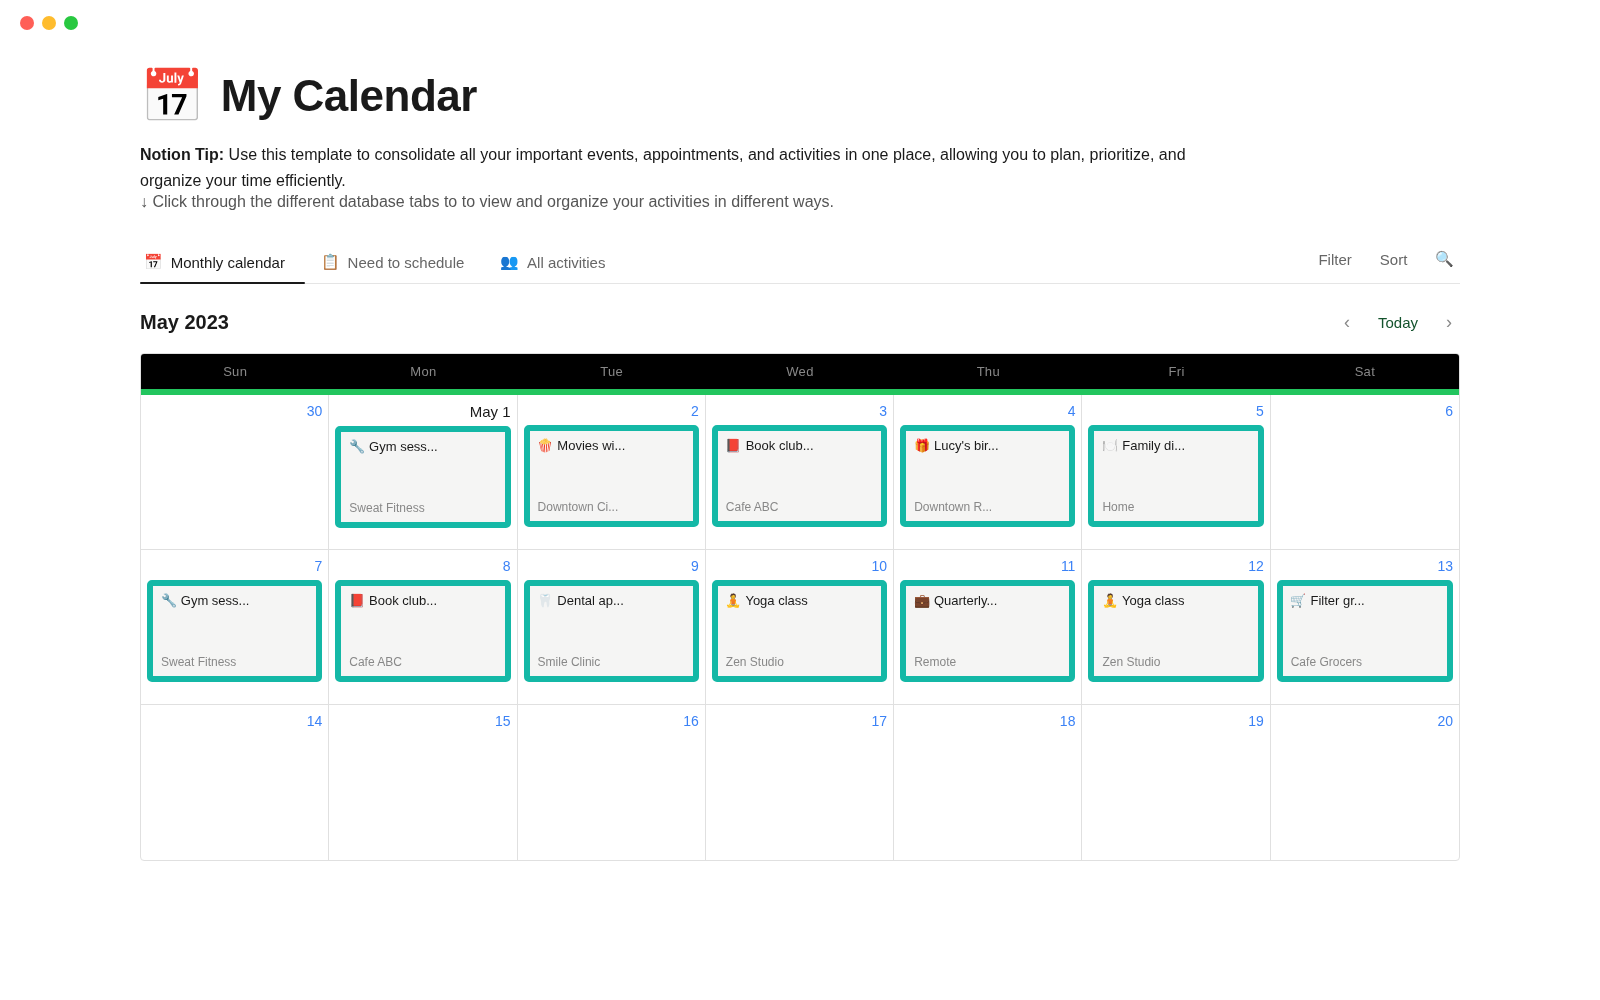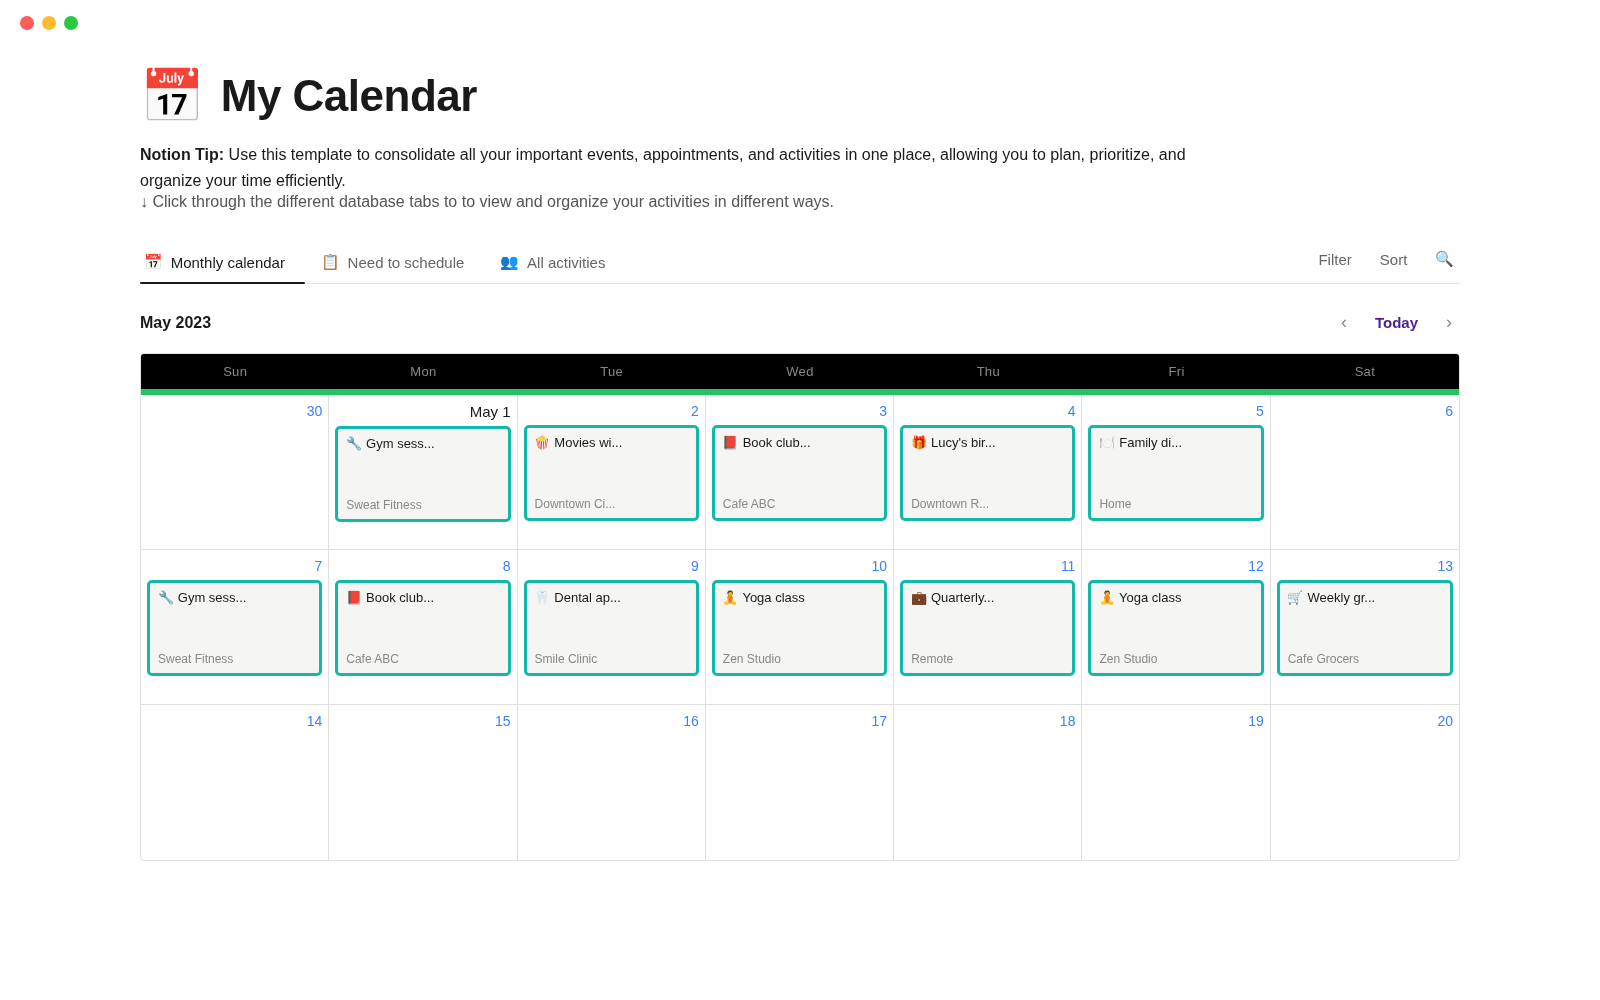--- a/index.html
+++ b/index.html
@@ -146,21 +146,21 @@
     }
 
     .calendar-header {
       display: flex;
       align-items: center;
       justify-content: space-between;
       padding: 24px 0 16px 0;
     }
 
     .calendar-month-title {
-      font-size: 16px;
+      font-size: 20px;
       font-weight: 600;
       color: #1a1a1a;
     }
 
     .calendar-nav {
       display: flex;
       align-items: center;
       gap: 12px;
     }
 
@@ -169,25 +169,25 @@
       border: none;
       cursor: pointer;
       color: #888;
       font-size: 18px;
       padding: 4px 8px;
       border-radius: 4px;
     }
 
     .today-btn {
       font-size: 15px;
-      color: #4c1d95;
+      color: #14532d;
       background: none;
       border: none;
       cursor: pointer;
-      font-weight: 700;
+      font-weight: 400;
       padding: 4px 8px;
     }
 
     
     .calendar-grid {
       border: 1px solid #e0e0e0;
       border-radius: 4px;
       overflow: hidden;
     }
 
@@ -238,21 +238,21 @@
     }
 
     .cal-date.may-first {
       font-weight: 400;
       color: #1a1a1a;
       font-size: 15px;
     }
 
     .event-card {
       background: #f5f5f4;
-      border: 3px solid #14b8a6;
+      border: 6px solid #14b8a6;
       border-radius: 5px;
       padding: 7px 8px;
       margin-bottom: 5px;
       cursor: pointer;
     }
 
     .event-title {
       font-size: 13px;
       font-weight: 500;
       color: #1a1a1a;
@@ -422,21 +422,21 @@
         <div class="cal-cell">
           <div class="cal-date">12</div>
           <div class="event-card">
             <div class="event-title">🧘 Yoga class</div>
             <div class="event-location">Zen Studio</div>
           </div>
         </div>
         <div class="cal-cell">
           <div class="cal-date">13</div>
           <div class="event-card">
-            <div class="event-title">🛒 Weekly gr...</div>
+            <div class="event-title">🛒 Filter gr...</div>
             <div class="event-location">Cafe Grocers</div>
           </div>
         </div>
 
         <div class="cal-cell last-row">
           <div class="cal-date">14</div>
         </div>
         <div class="cal-cell last-row">
           <div class="cal-date">15</div>
         </div>

